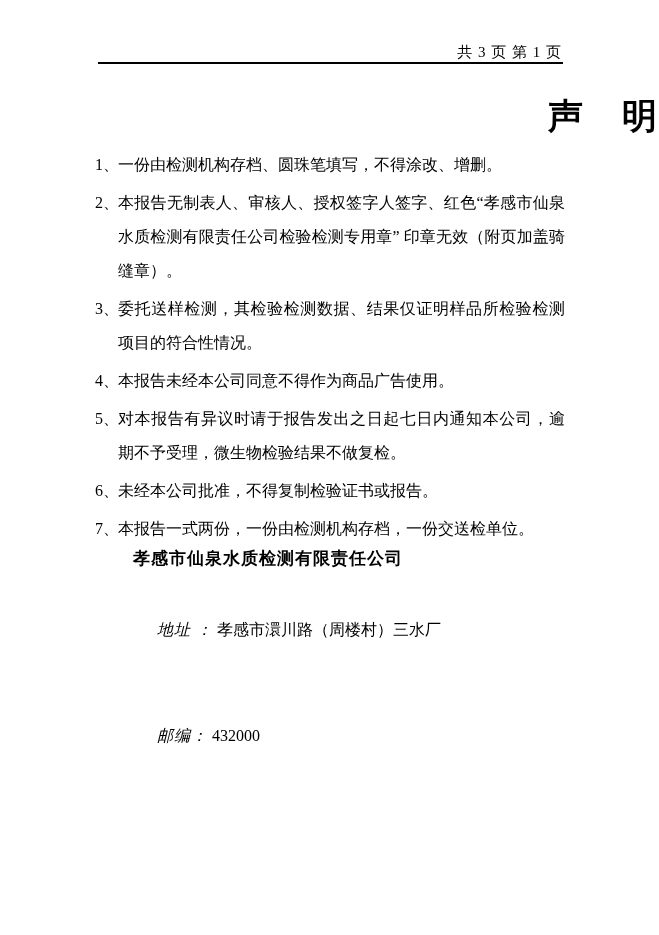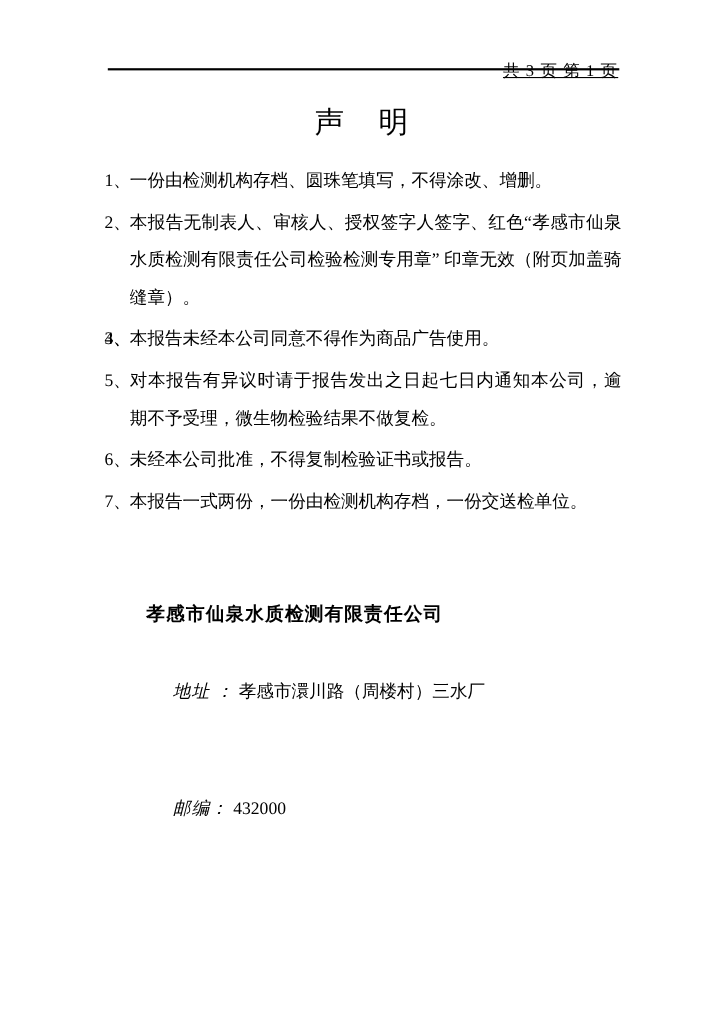--- a/index.html
+++ b/index.html
@@ -11,44 +11,43 @@
     position: relative;
     width: 659px;
     height: 935px;
     background: #ffffff;
     color: #000000;
     font-family: "Liberation Serif", "DejaVu Serif", serif;
     overflow: hidden;
   }
   .page-info {
     position: absolute;
-    top: 55px;
+    top: 43px;
     right: 97px;
     font-size: 15px;
     letter-spacing: 1px;
     white-space: nowrap;
-    text-decoration: underline;
   }
   .header-rule {
     position: absolute;
     top: 62px;
     left: 98px;
     width: 465px;
     height: 2px;
     background: #000000;
   }
   .doc-title {
     position: absolute;
     top: 93px;
     left: 0;
     width: 100%;
-    text-align: center;
+    text-align: right;
     font-family: "Liberation Sans", "DejaVu Sans", sans-serif;
-    font-size: 27px;
-    font-weight: normal;
+    font-size: 35px;
+    font-weight: bold;
     letter-spacing: 2px;
     white-space: pre;
   }
   .statement-list {
     position: absolute;
     top: 148px;
     left: 95px;
     width: 470px;
     list-style: none;
     margin: 0;
@@ -103,21 +102,21 @@
   <div class="doc-title">声　明</div>
 
   <ul class="statement-list">
     <li class="statement-item">
       <span class="statement-num">1、</span><span>一份由检测机构存档、圆珠笔填写，不得涂改、增删。</span>
     </li>
     <li class="statement-item">
       <span class="statement-num">2、</span><span>本报告无制表人、审核人、授权签字人签字、红色“孝感市仙泉水质检测有限责任公司检验检测专用章” 印章无效（附页加盖骑缝章）。</span>
     </li>
     <li class="statement-item">
-      <span class="statement-num">3、</span>
+      <span class="statement-num">3、</span><span>委托送样检测，其检验检测数据、结果仅证明样品所检验检测项目的符合性情况。</span>
     </li>
     <li class="statement-item">
       <span class="statement-num">4、</span><span>本报告未经本公司同意不得作为商品广告使用。</span>
     </li>
     <li class="statement-item">
       <span class="statement-num">5、</span><span>对本报告有异议时请于报告发出之日起七日内通知本公司，逾期不予受理，微生物检验结果不做复检。</span>
     </li>
     <li class="statement-item">
       <span class="statement-num">6、</span><span>未经本公司批准，不得复制检验证书或报告。</span>
     </li>

